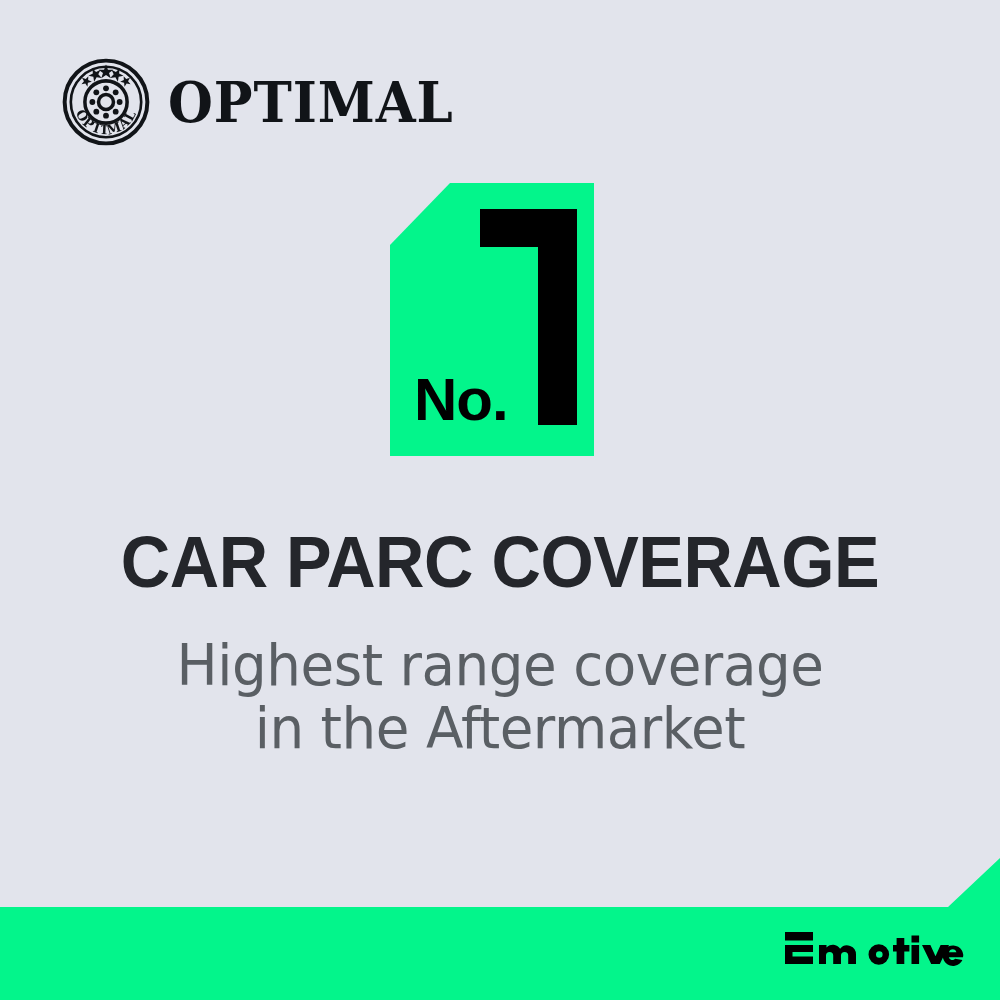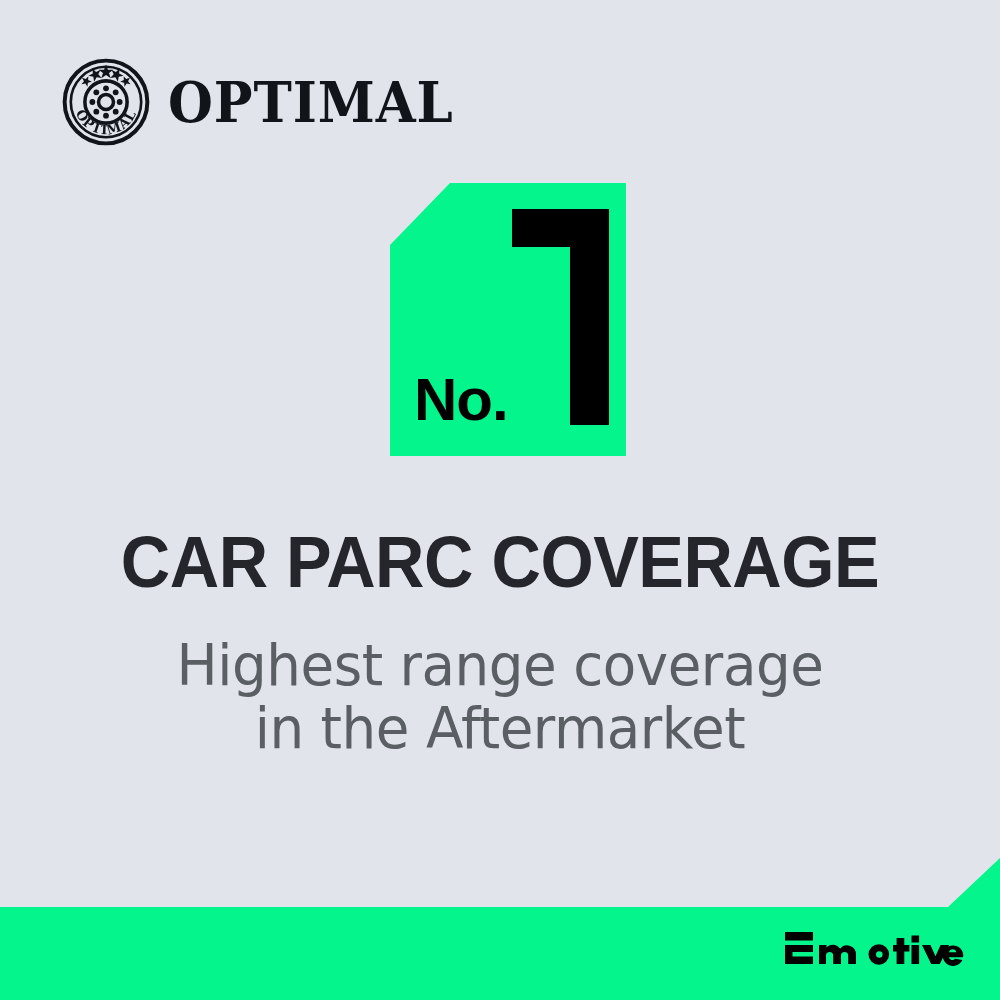--- a/index.html
+++ b/index.html
@@ -49,21 +49,21 @@
     transform:scaleX(.92);
     transform-origin:left center;
     white-space:nowrap;
   }
 
   
   .badge {
     position:absolute;
     left:390px;
     top:183px;
-    width:236px;
+    width:204px;
     height:273px;
   }
   .badge-shape {
     position:absolute;
     inset:0;
     background:#03f58b;
     clip-path:polygon(60px 0, 100% 0, 100% 100%, 0 100%, 0 62px);
   }
   .badge-no {
     position:absolute;

